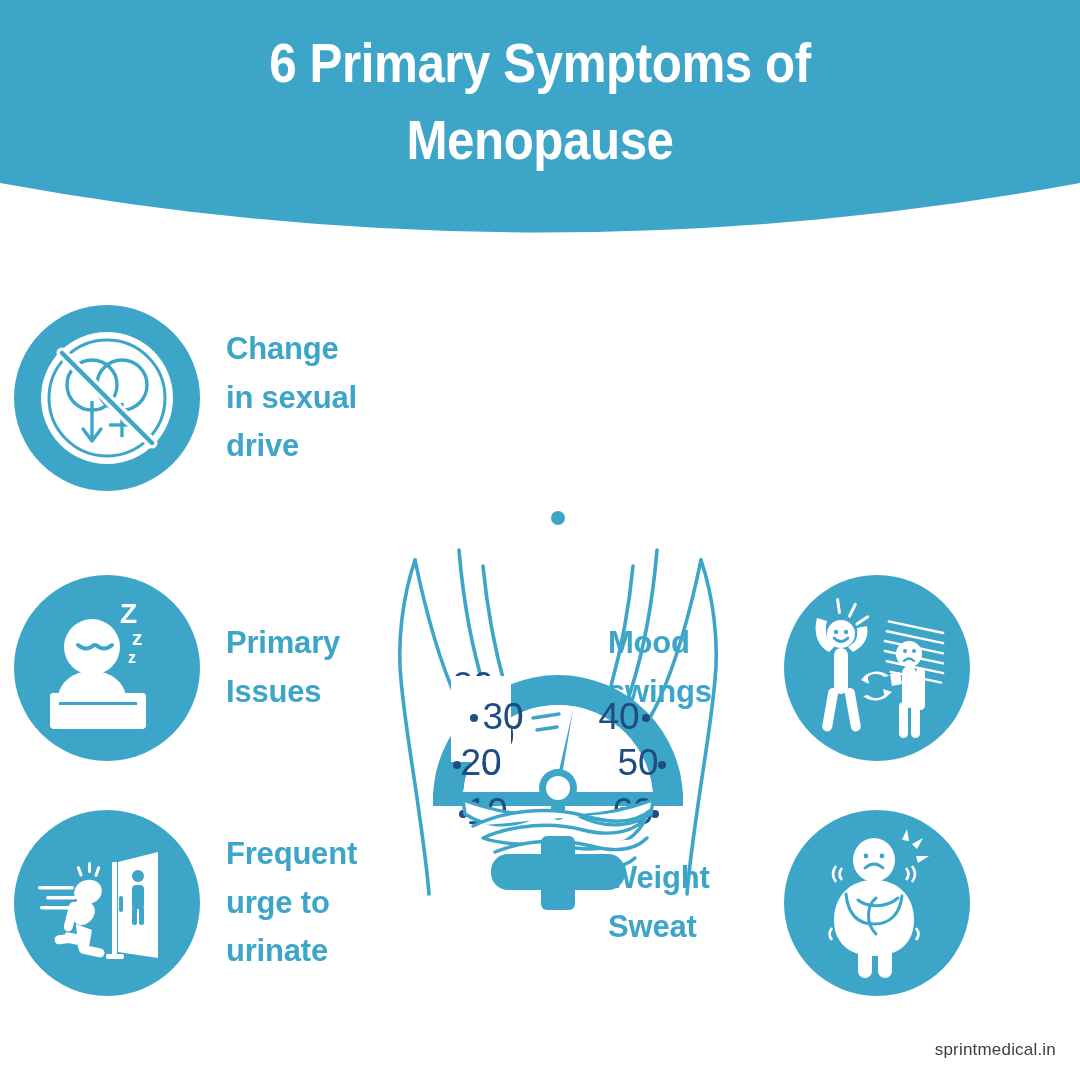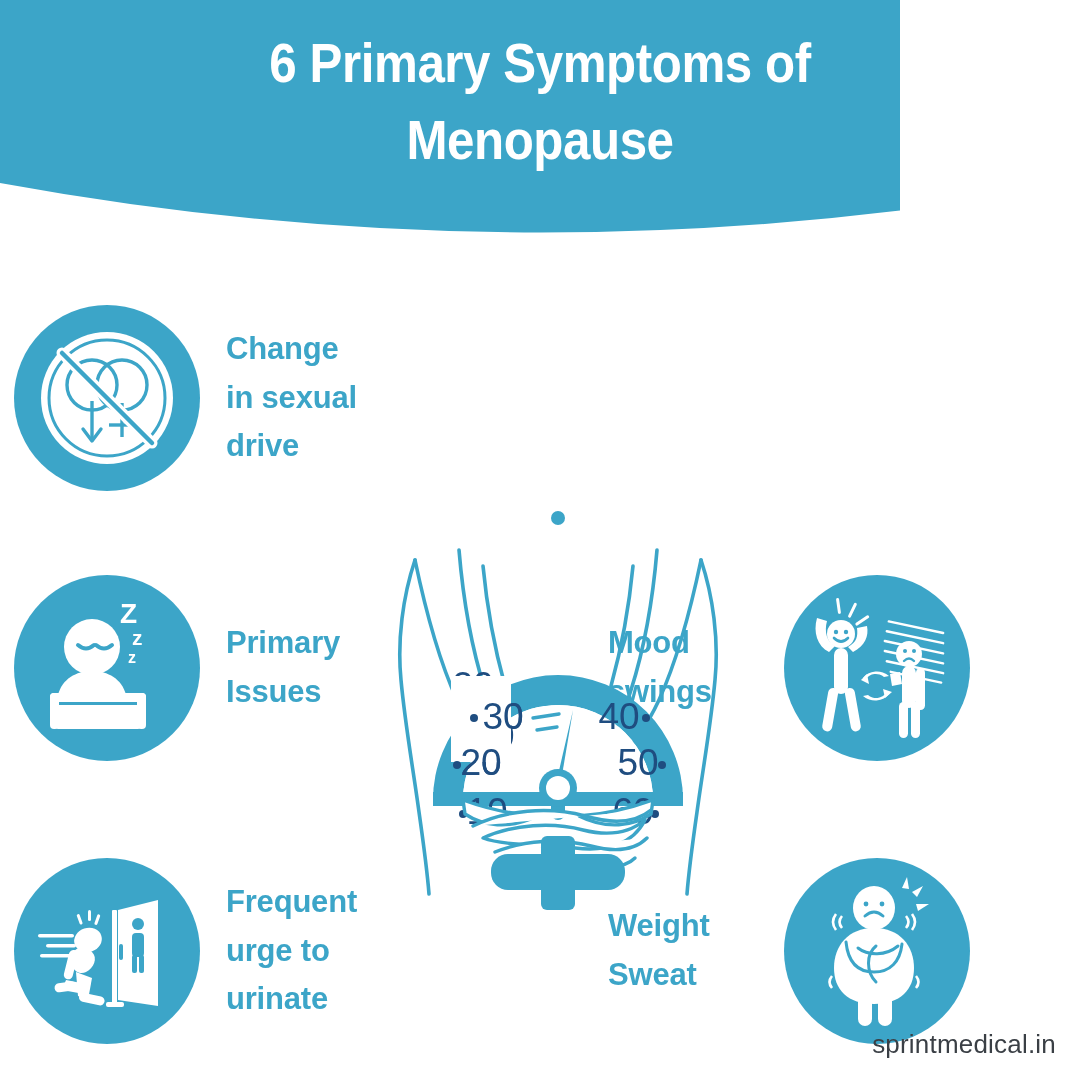--- a/index.html
+++ b/index.html
@@ -13,21 +13,21 @@
   #poster {
     position:relative;
     width:1080px; height:1080px;
     background:#ffffff;
   }
 
   
   .header-wrap {
     position:absolute;
     left:0; top:0;
-    width:900px; height:275px;
+    width:1080px; height:275px;
     overflow:hidden;
   }
   .header-svg { position:absolute; left:0; top:0; }
   .header-title {
     position:absolute;
     left:0; top:24px;
     width:1080px;
     text-align:center;
     color:#ffffff;
     font-size:56px;
@@ -44,21 +44,21 @@
   .row {
     position:absolute;
     left:0;
     width:984px;
     height:190px;
     display:flex;
     align-items:center;
   }
   .row-1 { top:303px; }
   .row-2 { top:573px; }
-  .row-3 { top:856px; }
+  .row-3 { top:808px; }
 
   .side {
     display:flex;
     align-items:center;
     gap:26px;
   }
   .side-left { position:absolute; left:14px; }
   .side-right { position:absolute; right:14px; }
 
   .icon-circle {
@@ -87,21 +87,21 @@
     position:absolute;
     left:333px; top:448px;
     width:450px; height:462px;
   }
 
   
   .footer {
     position:absolute;
     right:24px; bottom:20px;
     color:#3a3f45;
-    font-size:26px;
+    font-size:17px;
     font-weight:normal;
     letter-spacing:0.2px;
   }
 </style>
 </head>
 <body>
 
 <div id="poster">
 
   <div class="header-wrap">

